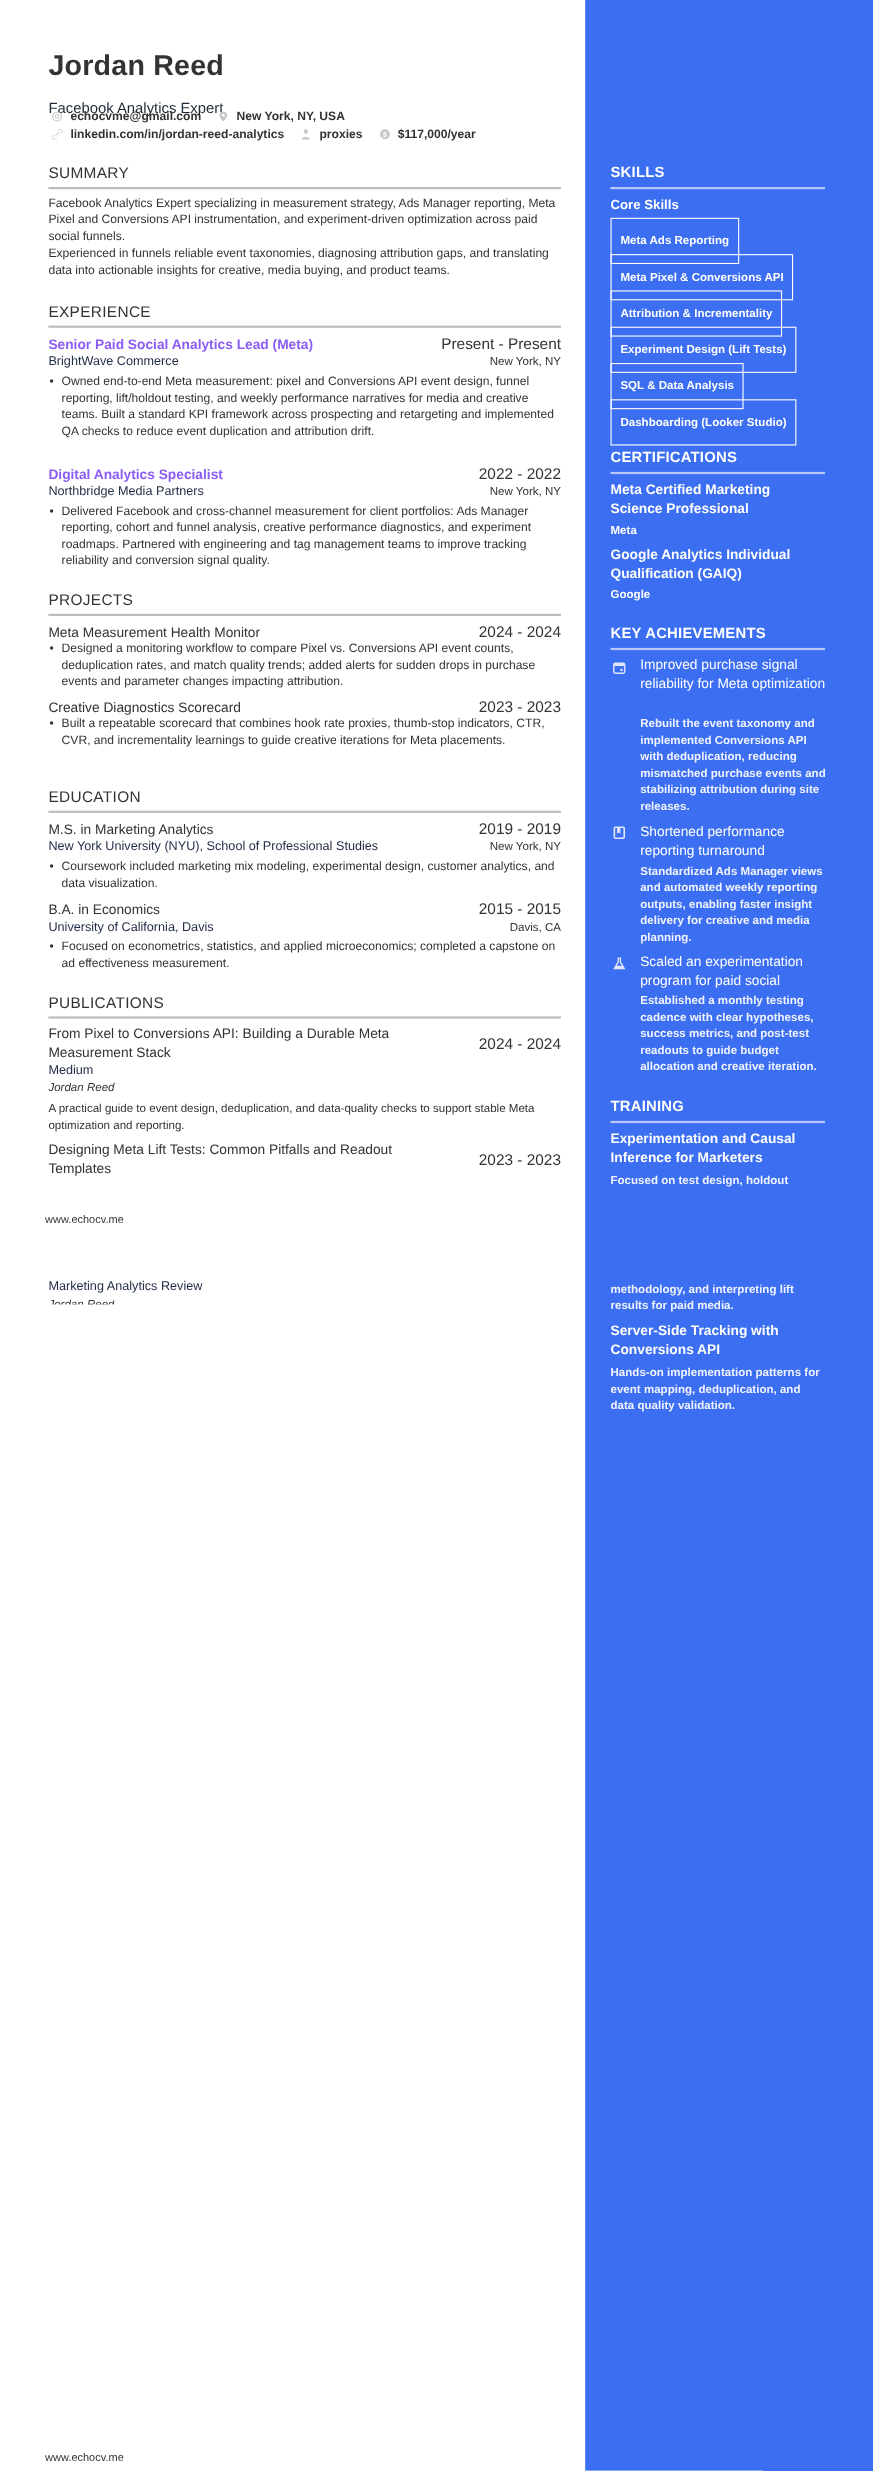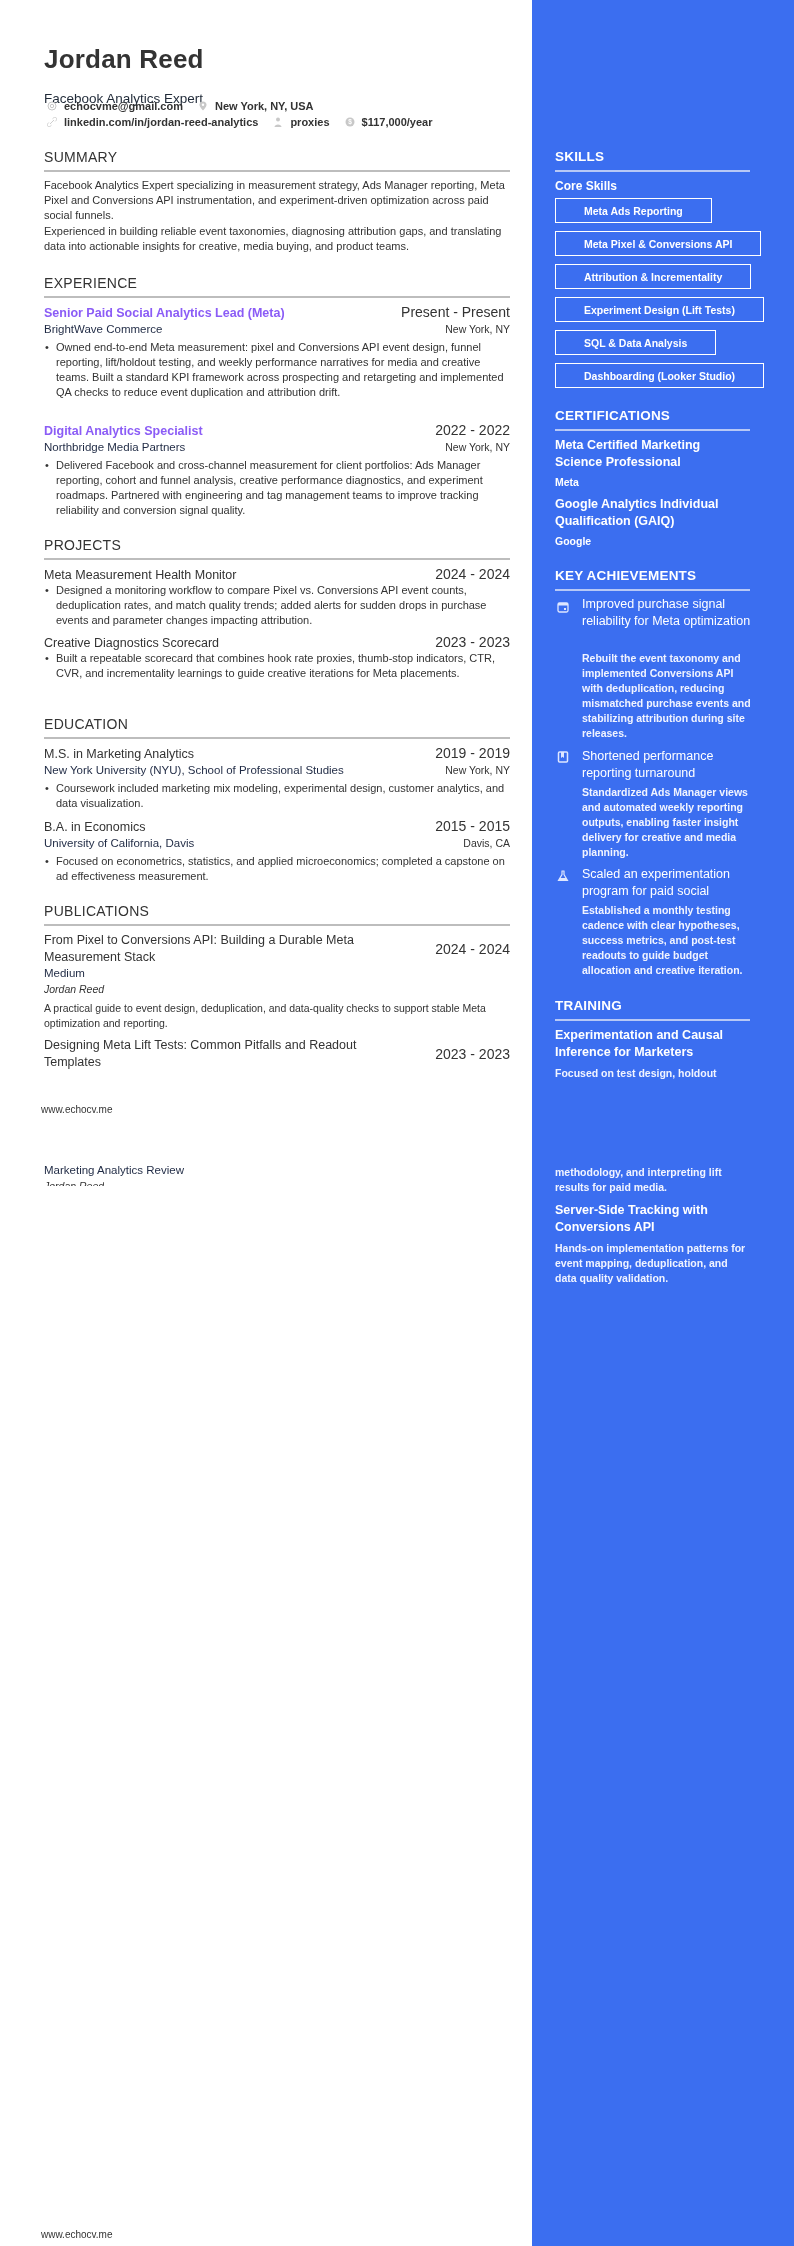--- a/index.html
+++ b/index.html
@@ -36,21 +36,21 @@
     .pubpub { position: absolute; left: 0; font-size: 11.5px; color: #1f2a44; }
     .pubauth { position: absolute; left: 0; font-size: 10.5px; font-style: italic; color: #333; }
     .pubdesc { position: absolute; left: 0; width: 466px; font-size: 10.5px; line-height: 15px; color: #333; }
 
     .footer { position: absolute; left: 41px; font-size: 10px; color: #333; }
 
     
     .s-head { position: absolute; left: 0; font-size: 13.5px; font-weight: bold; color: #fff; letter-spacing: 0.2px; }
     .s-rule { position: absolute; left: 0; width: 195px; height: 2px; background: #b7c8f6; }
     .s-sub { position: absolute; left: 0; font-size: 12px; font-weight: bold; color: #fff; }
-    .chip { position: absolute; left: 0; height: 25px; border: 1.5px solid #ffffff; padding: 0 28px; display: flex; align-items: center; font-size: 10.5px; font-weight: bold; color: #fff; white-space: nowrap; }
+    .chip { position: absolute; left: 0; height: 42px; border: 1.5px solid #ffffff; padding: 0 8px; display: flex; align-items: center; font-size: 10.5px; font-weight: bold; color: #fff; white-space: nowrap; }
     .cert-title { position: absolute; left: 0; width: 195px; font-size: 12.5px; font-weight: bold; line-height: 17px; color: #fff; }
     .cert-issuer { position: absolute; left: 0; font-size: 10.5px; font-weight: bold; color: #fff; }
     .ach-icon { position: absolute; left: 2px; width: 12px; height: 12px; }
     .ach-title { position: absolute; left: 27px; width: 170px; font-size: 12.5px; font-weight: normal; line-height: 17px; color: #fff; }
     .ach-desc { position: absolute; left: 27px; width: 170px; font-size: 10.5px; font-weight: bold; line-height: 15px; color: #f1f4ff; }
     .tr-title { position: absolute; left: 0; width: 195px; font-size: 12.5px; font-weight: bold; line-height: 17px; color: #fff; }
     .tr-desc { position: absolute; left: 0; width: 195px; font-size: 10.5px; font-weight: bold; line-height: 15px; color: #f1f4ff; }
   </style>
 </head>
 <body>
@@ -97,21 +97,21 @@
           <circle cx="5" cy="5" r="4.5" fill="#c8c8c8"></circle>
           <text x="5" y="7.4" font-size="6.5" text-anchor="middle" fill="#fff" font-family="Liberation Sans, sans-serif" font-weight="bold">$</text>
         </svg>
       <span>$117,000/year</span>
     </span>
   </div>
 
   <div class="sec-head" style="top:149px;">SUMMARY</div>
   <div class="sec-rule" style="top:170px;"></div>
   <div class="para" style="top:178px;">Facebook Analytics Expert specializing in measurement strategy, Ads Manager reporting, Meta Pixel and Conversions API instrumentation, and experiment-driven optimization across paid social funnels.</div>
-  <div class="para" style="top:224px;">Experienced in building reliable event taxonomies, diagnosing attribution gaps, and translating data into actionable insights for creative, media buying, and product teams.</div>
+  <div class="para" style="top:224px;">Experienced in funnels reliable event taxonomies, diagnosing attribution gaps, and translating data into actionable insights for creative, media buying, and product teams.</div>
 
   <div class="sec-head" style="top:275px;">EXPERIENCE</div>
   <div class="sec-rule" style="top:296px;"></div>
 
   <div class="row" style="top:304px;">
     <span class="role">Senior Paid Social Analytics Lead (Meta)</span>
     <span class="date">Present - Present</span>
   </div>
   <div class="row" style="top:323px;">
     <span class="sub">BrightWave Commerce</span>

